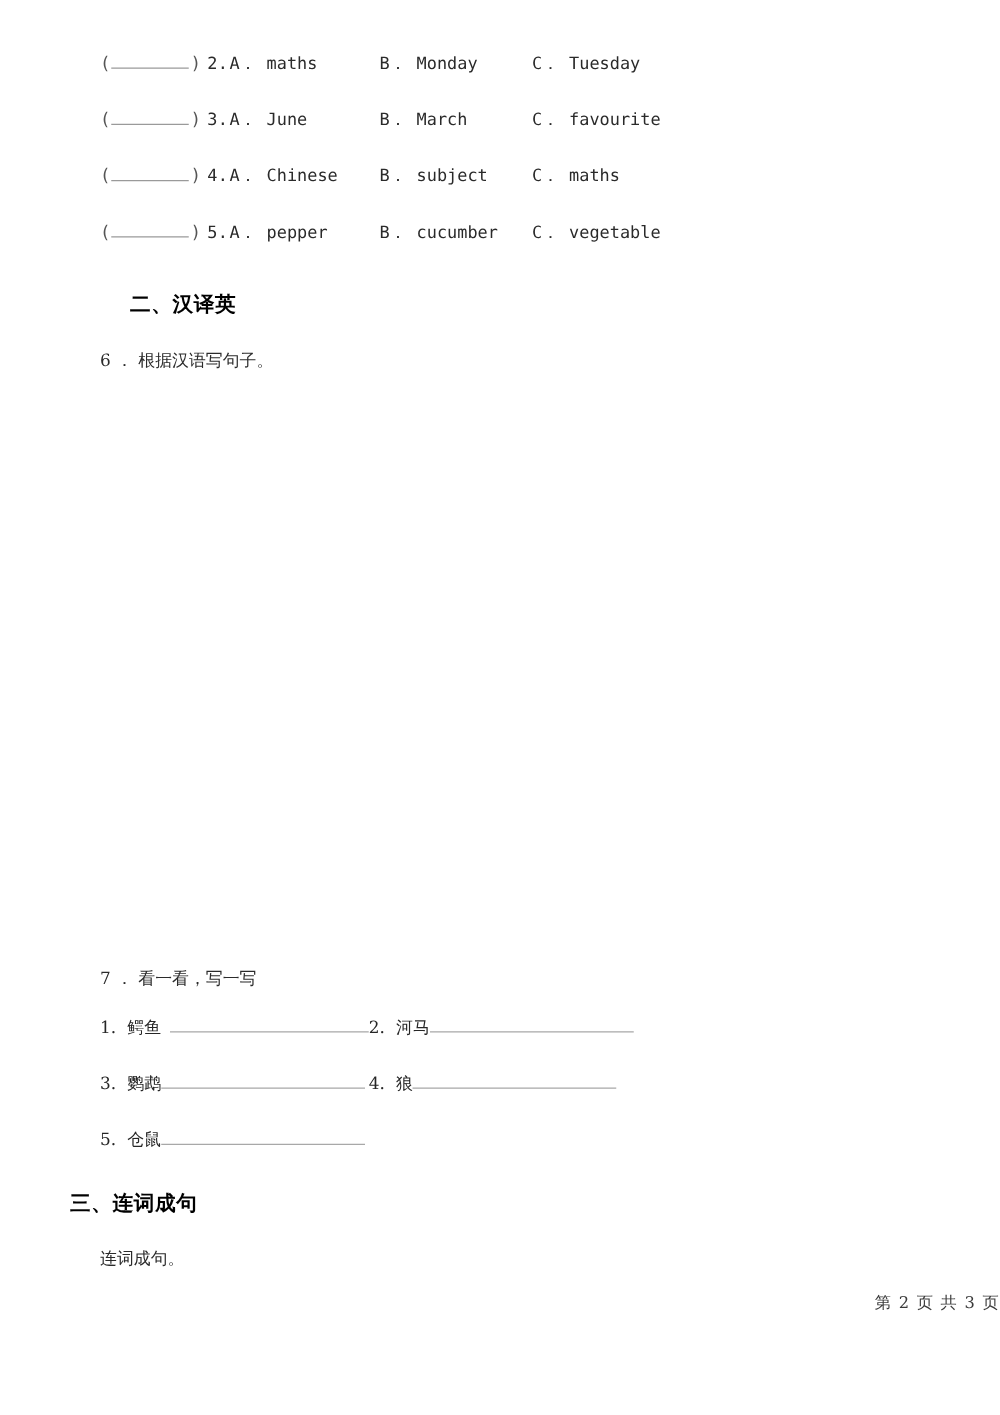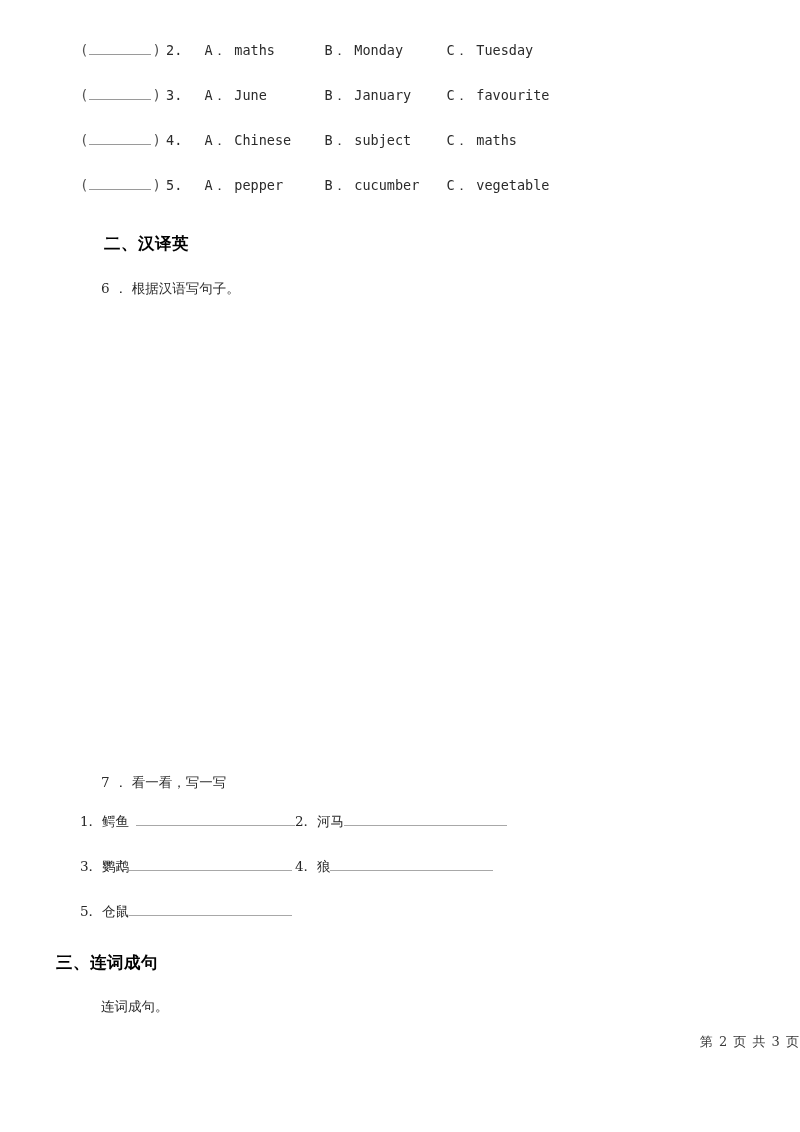--- a/index.html
+++ b/index.html
@@ -49,21 +49,21 @@
     margin: 0 1px;
   }
   .mc-num {
     margin-left: 5px;
     letter-spacing: .2px;
   }
   .mc-opt {
     display: inline-block;
     white-space: pre;
   }
-  .mc-opt-a { margin-left: 22px; min-width: 120px; }
+  .mc-opt-a { margin-left: 1px; min-width: 120px; }
   .mc-opt-b { min-width: 122px; }
   .mc-opt-c { min-width: 120px; }
 
   
   .section-heading {
     position: absolute;
     left: 56px;
     font-family: "DejaVu Sans", "Liberation Sans", sans-serif;
     font-weight: bold;
     font-size: 16.5px;
@@ -74,21 +74,20 @@
   #heading-3 { top: 952px; }
 
   
   .prompt {
     position: absolute;
     left: 80px;
     font-family: "DejaVu Serif", "Liberation Serif", serif;
     font-size: 13.5px;
     color: #2b2b2b;
     white-space: pre;
-    margin-left: 21px;
   }
   #prompt-6 { top: 280px; }
   #prompt-7 { top: 774px; }
   #prompt-8 { top: 998px; }
 
   
   .trans-list {
     position: absolute;
     left: 80px;
     top: 325px;
@@ -175,21 +174,21 @@
       <span class="mc-opt mc-opt-b">B． Monday</span>
       <span class="mc-opt mc-opt-c">C． Tuesday</span>
     </div>
 
     <div class="mc-row">
       <span class="mc-paren-open">(</span>
       <span class="mc-blank"></span>
       <span class="mc-paren-close">)</span>
       <span class="mc-num">3.</span>
       <span class="mc-opt mc-opt-a">A． June</span>
-      <span class="mc-opt mc-opt-b">B． January</span>
+      <span class="mc-opt mc-opt-b">B． March</span>
       <span class="mc-opt mc-opt-c">C． favourite</span>
     </div>
 
     <div class="mc-row">
       <span class="mc-paren-open">(</span>
       <span class="mc-blank"></span>
       <span class="mc-paren-close">)</span>
       <span class="mc-num">4.</span>
       <span class="mc-opt mc-opt-a">A． Chinese</span>
       <span class="mc-opt mc-opt-b">B． subject</span>

